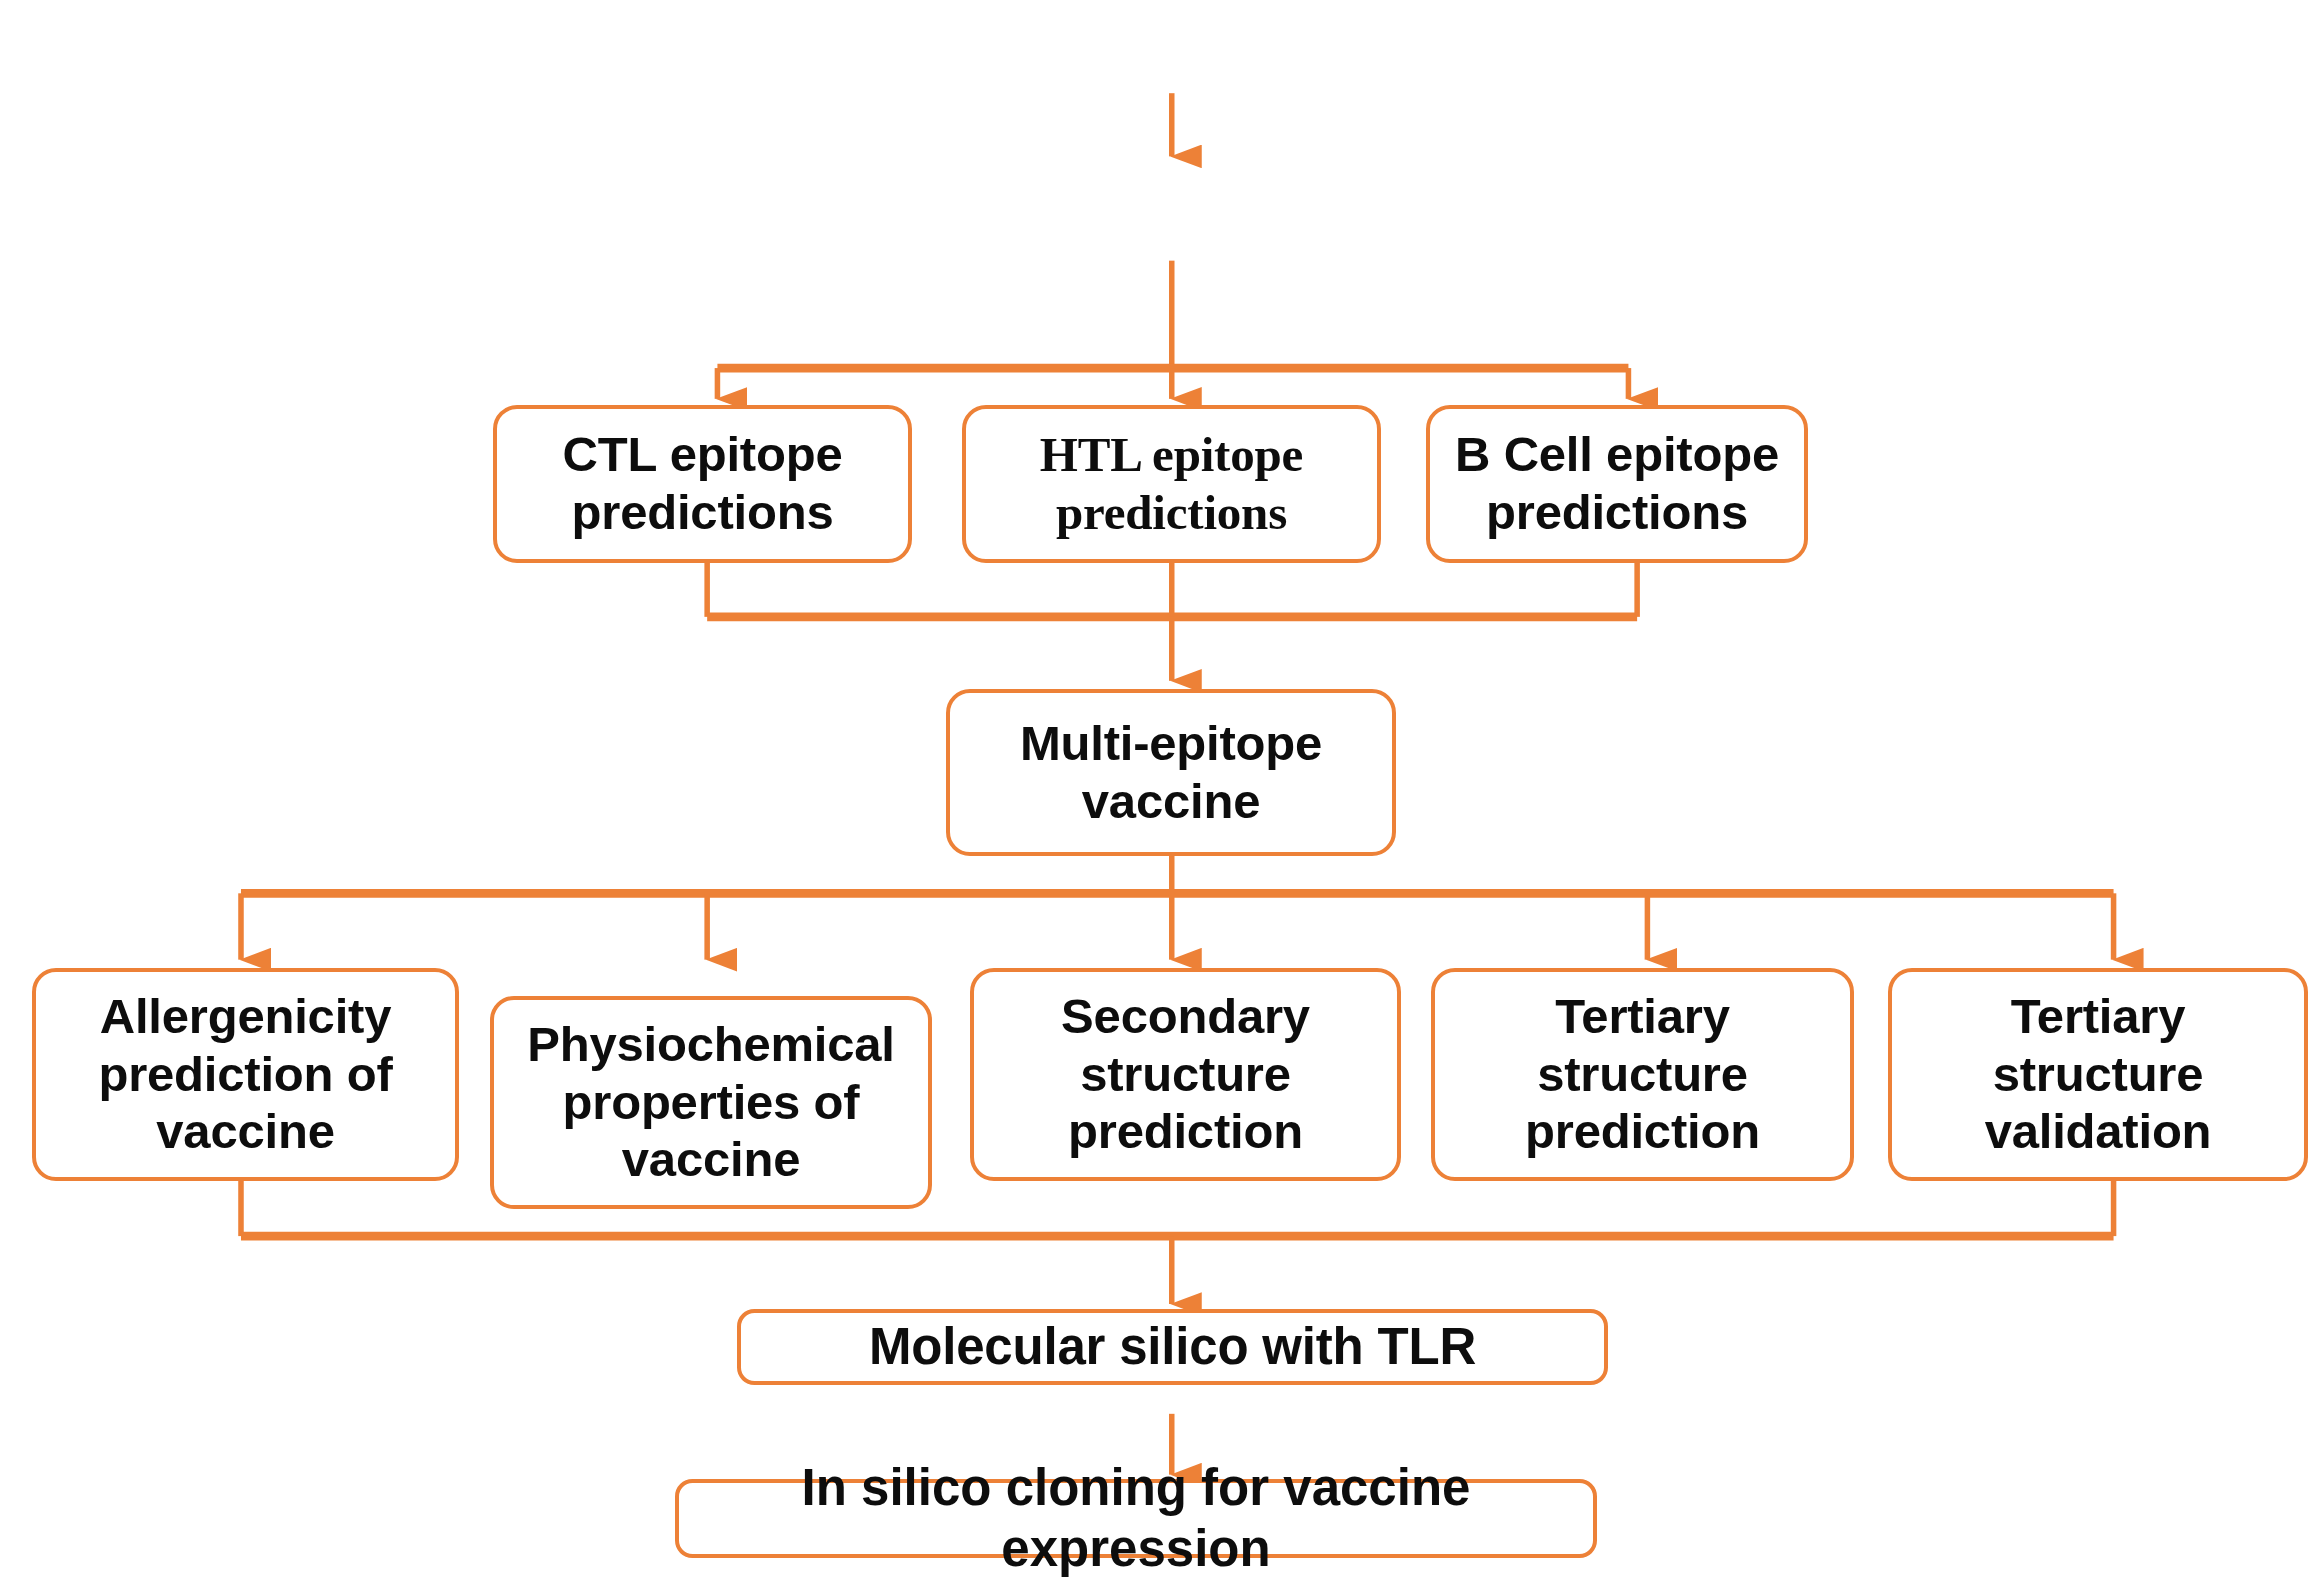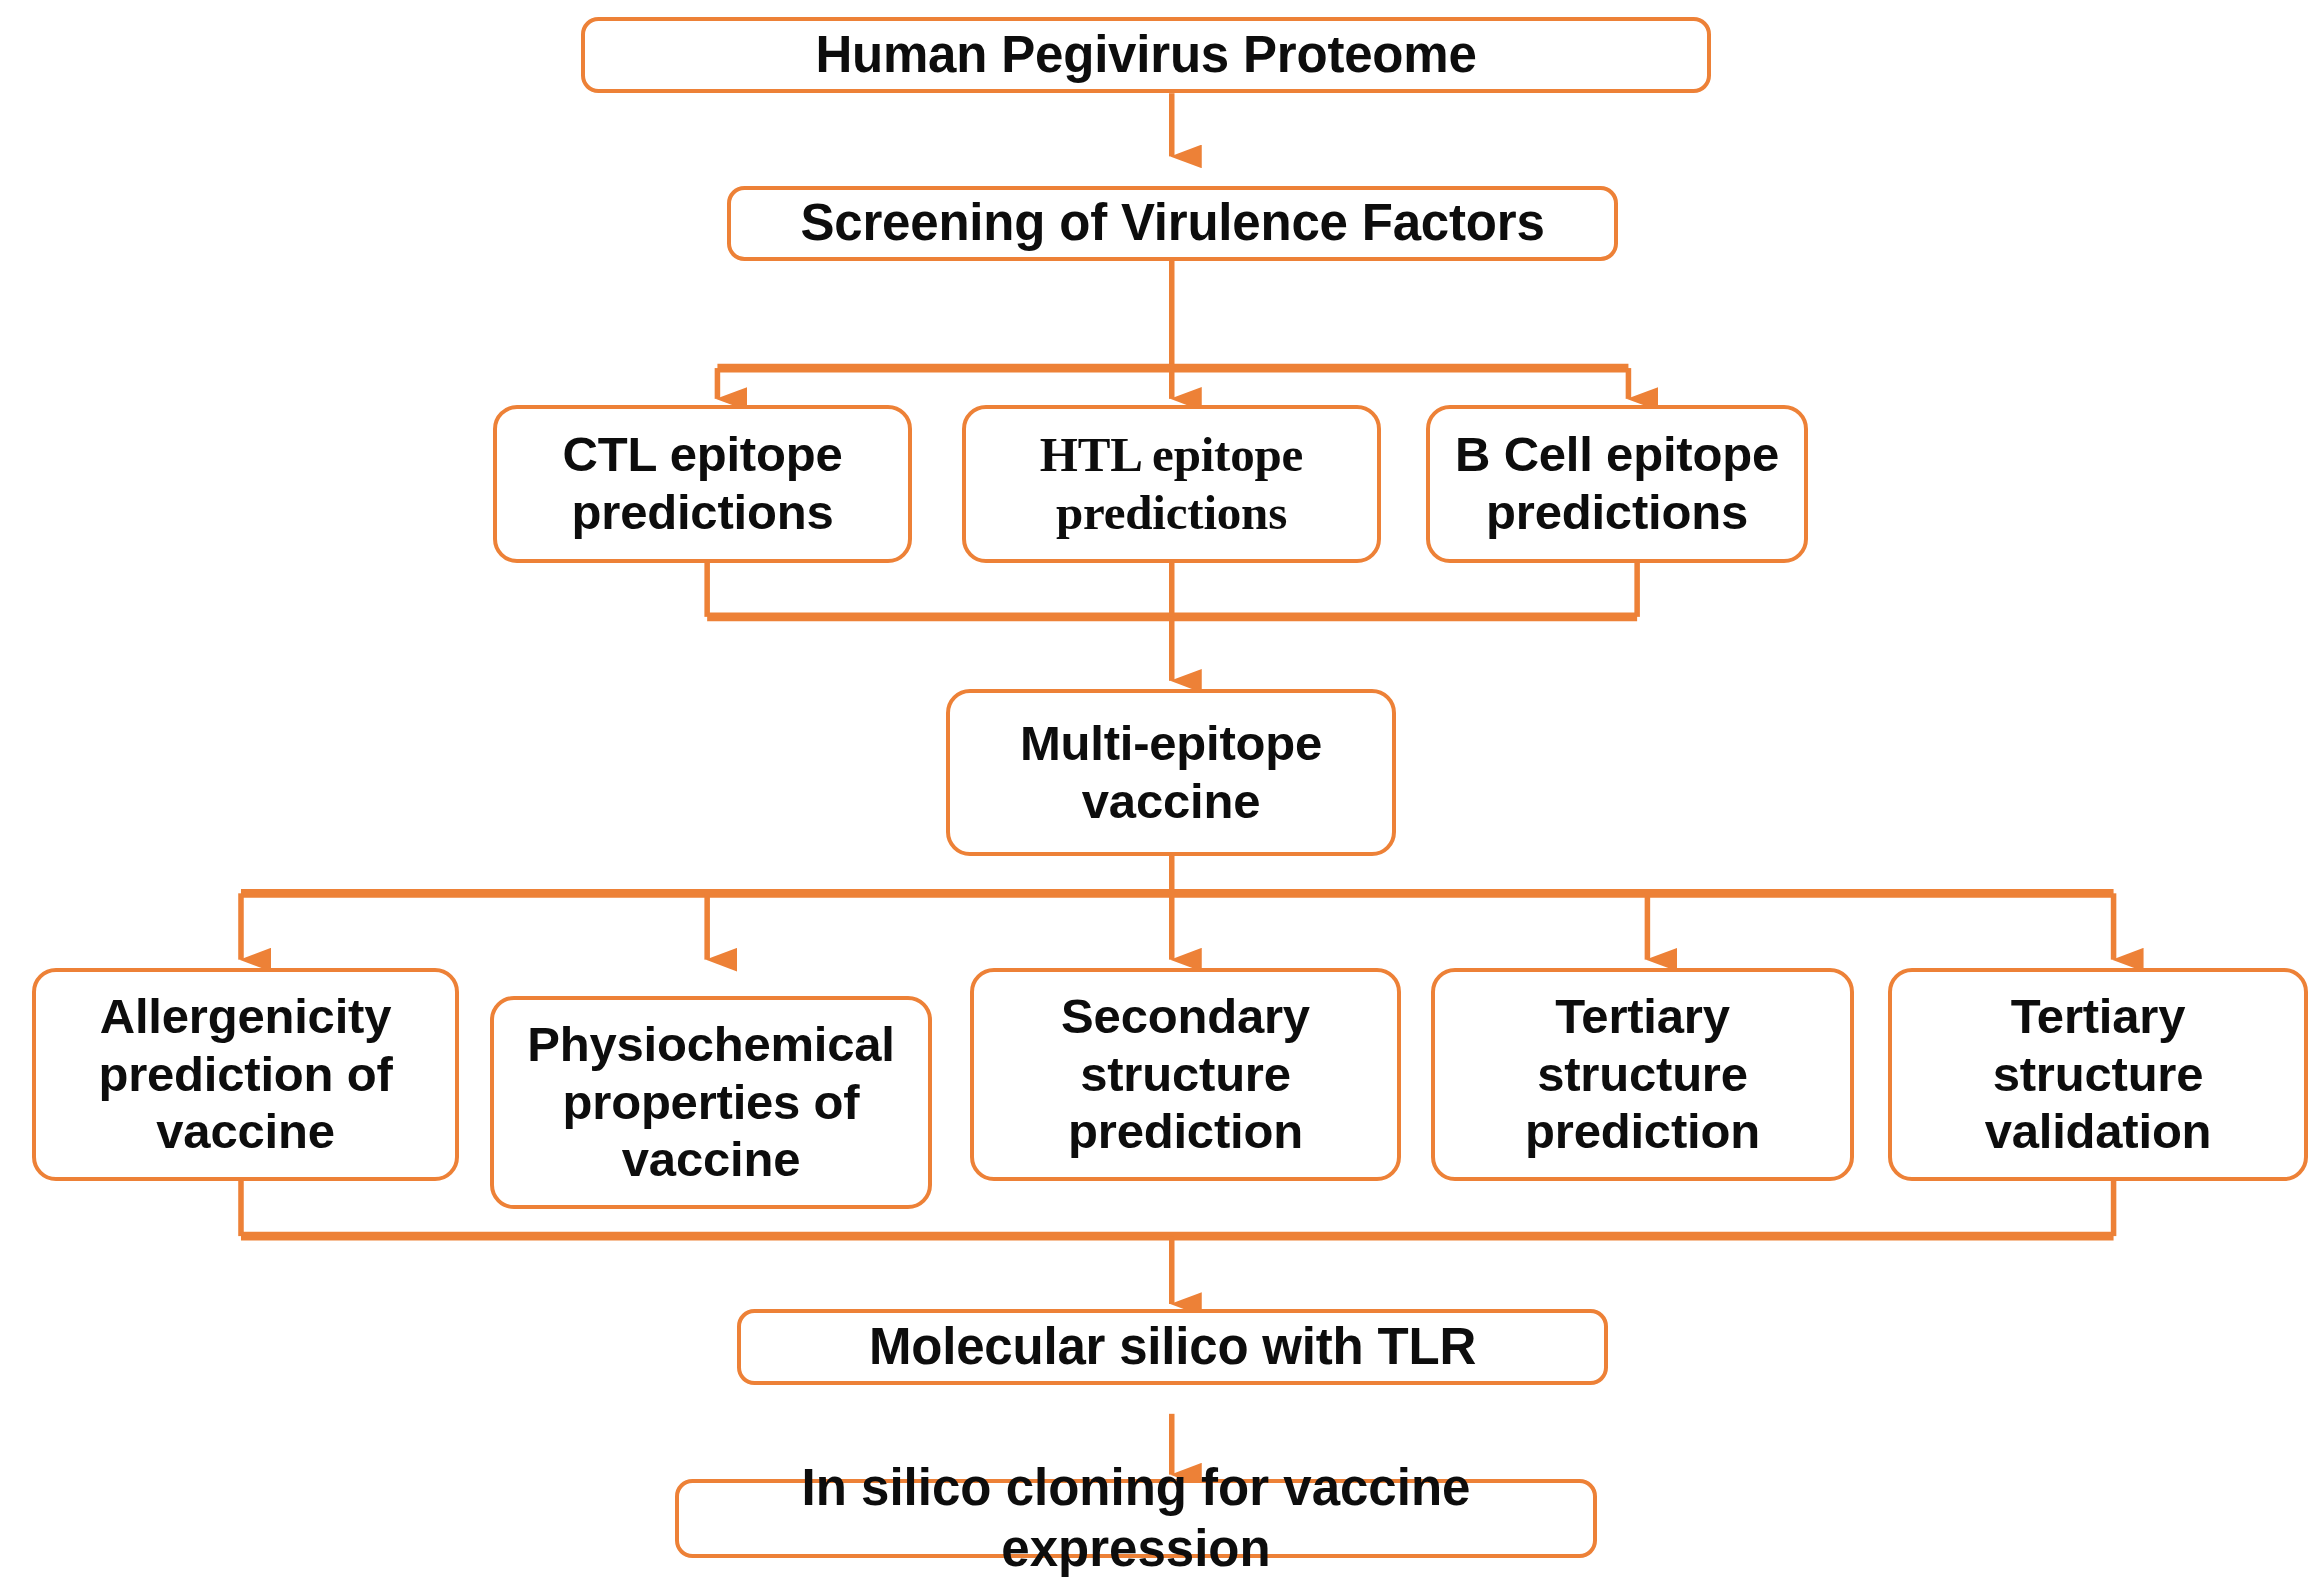--- a/index.html
+++ b/index.html
@@ -121,27 +121,21 @@
     <g stroke="#ED8137" stroke-width="11" fill="none">
       <line x1="305" y1="1565" x2="2675" y2="1565"></line>
     </g>
     <g stroke="#ED8137" stroke-width="7" fill="none">
       <line x1="1483" y1="1565" x2="1483" y2="1651" marker-end="url(#ahbig)"></line>
 
       <line x1="1483" y1="1790" x2="1483" y2="1867" marker-end="url(#ahbig)"></line>
     </g>
   </svg>
 
-  <div class="node banner" style="left:581px; top:17.4px; width:1130px; height:76px;">
-    <span class="label">Human Pegivirus Proteome</span>
-  </div>
 
-  <div class="node banner" style="left:727px; top:186px; width:891px; height:75px;">
-    <span class="label">Screening of Virulence Factors</span>
-  </div>
 
   <div class="node stack" style="left:493px; top:405px; width:419px; height:158px;">
     <span class="label">CTL epitope
 predictions</span>
   </div>
 
   <div class="node stack" style="left:962px; top:405px; width:419px; height:158px;font-family:Liberation Serif, serif;">
     <span class="label">HTL epitope
 predictions</span>
   </div>

